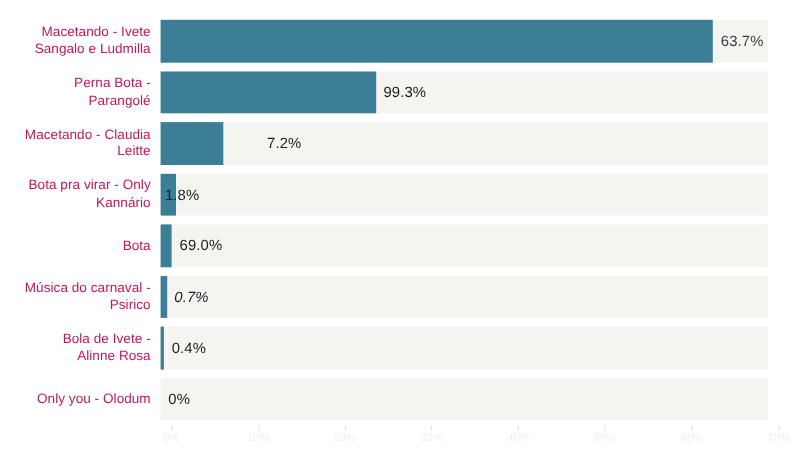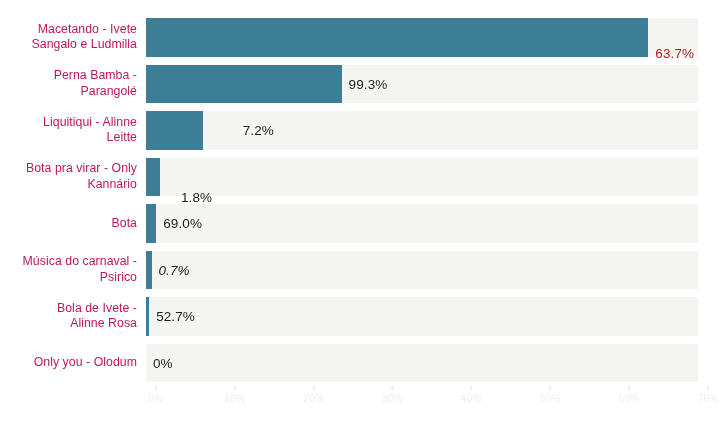--- a/index.html
+++ b/index.html
@@ -119,48 +119,48 @@
 
 <div id="chart-root">
 
   <div id="rows-area">
       <div class="chart-row">
         <div class="row-label">Macetando - Ivete
 Sangalo e Ludmilla</div>
         <div class="row-plot">
           <div class="row-track" style="background: rgb(244, 244, 241);"></div>
           <div class="row-bar" style="width: 502.32px; background: rgb(61, 126, 151);"></div>
-          <div class="row-value" style="left: 509.32px; color: #b91c1c; margin-top: 16px;">63.7%</div>
-        </div>
-      </div>
-      <div class="chart-row">
-        <div class="row-label">Perna Bamba -
+          <div class="row-value" style="left: 509.32px; color: #404040;">63.7%</div>
+        </div>
+      </div>
+      <div class="chart-row">
+        <div class="row-label">Perna Bota -
 Parangolé</div>
         <div class="row-plot">
           <div class="row-track" style="background: rgb(244, 244, 241);"></div>
           <div class="row-bar" style="width: 195.566px; background: rgb(61, 126, 151);"></div>
           <div class="row-value" style="left: 202.566px; color: rgb(29, 29, 29);">99.3%</div>
         </div>
       </div>
       <div class="chart-row">
-        <div class="row-label">Liquitiqui - Alinne
+        <div class="row-label">Macetando - Claudia
 Leitte</div>
         <div class="row-plot">
           <div class="row-track" style="background: rgb(244, 244, 241);"></div>
           <div class="row-bar" style="width: 56.7771px; background: rgb(61, 126, 151);"></div>
           <div class="row-value" style="left: 63.7771px; color: rgb(29, 29, 29); margin-left: 33px;">7.2%</div>
         </div>
       </div>
       <div class="chart-row">
         <div class="row-label">Bota pra virar - Only
 Kannário</div>
         <div class="row-plot">
           <div class="row-track" style="background: rgb(244, 244, 241);"></div>
           <div class="row-bar" style="width: 14.1943px; background: rgb(61, 126, 151);"></div>
-          <div class="row-value" style="left: 35px; color: rgb(29, 29, 29); margin-top: 20px;">1.8%</div>
+          <div class="row-value" style="left: 4px; color: rgb(29, 29, 29);">1.8%</div>
         </div>
       </div>
       <div class="chart-row">
         <div class="row-label">Bota</div>
         <div class="row-plot">
           <div class="row-track" style="background: rgb(244, 244, 241);"></div>
           <div class="row-bar" style="width: 10.2514px; background: rgb(61, 126, 151);"></div>
           <div class="row-value" style="left: 17.2514px; color: rgb(29, 29, 29);">69.0%</div>
         </div>
       </div>
@@ -172,21 +172,21 @@
           <div class="row-bar" style="width: 5.52px; background: rgb(61, 126, 151);"></div>
           <div class="row-value" style="left: 12.52px; color: rgb(29, 29, 29); font-style: italic;">0.7%</div>
         </div>
       </div>
       <div class="chart-row">
         <div class="row-label">Bola de Ivete -
 Alinne Rosa</div>
         <div class="row-plot">
           <div class="row-track" style="background: rgb(244, 244, 241);"></div>
           <div class="row-bar" style="width: 3.15429px; background: rgb(61, 126, 151);"></div>
-          <div class="row-value" style="left: 10.1543px; color: rgb(29, 29, 29);">52.7%</div>
+          <div class="row-value" style="left: 10.1543px; color: rgb(29, 29, 29);">0.4%</div>
         </div>
       </div>
       <div class="chart-row">
         <div class="row-label">Only you - Olodum</div>
         <div class="row-plot">
           <div class="row-track" style="background: rgb(244, 244, 241);"></div>
           <div class="row-value" style="left: 7px; color: rgb(29, 29, 29);">0%</div>
         </div>
       </div>
     </div>

